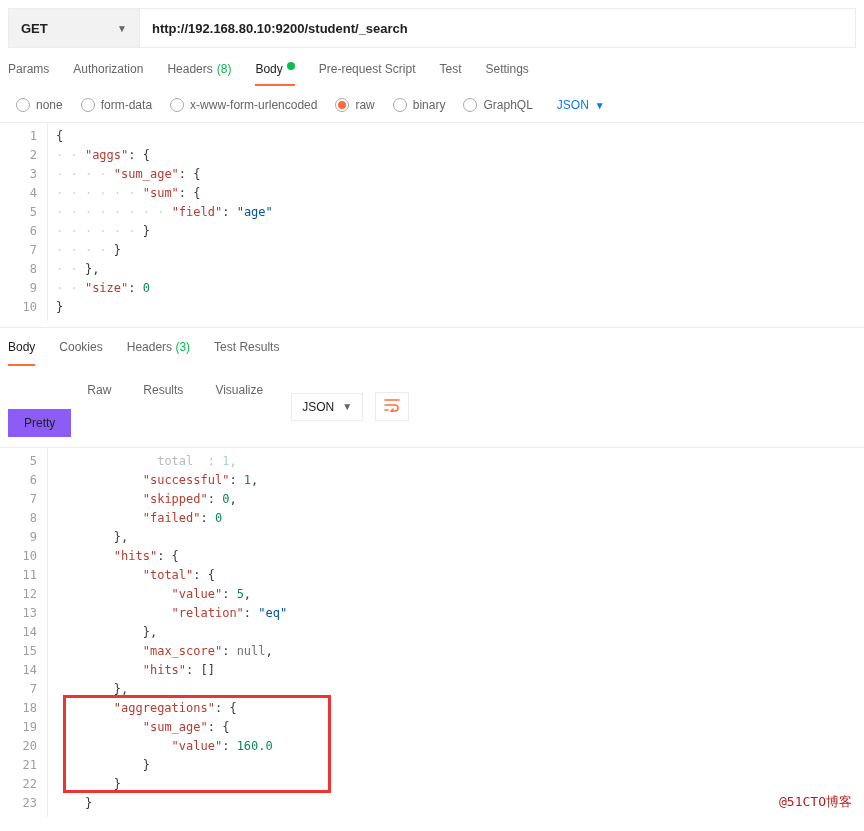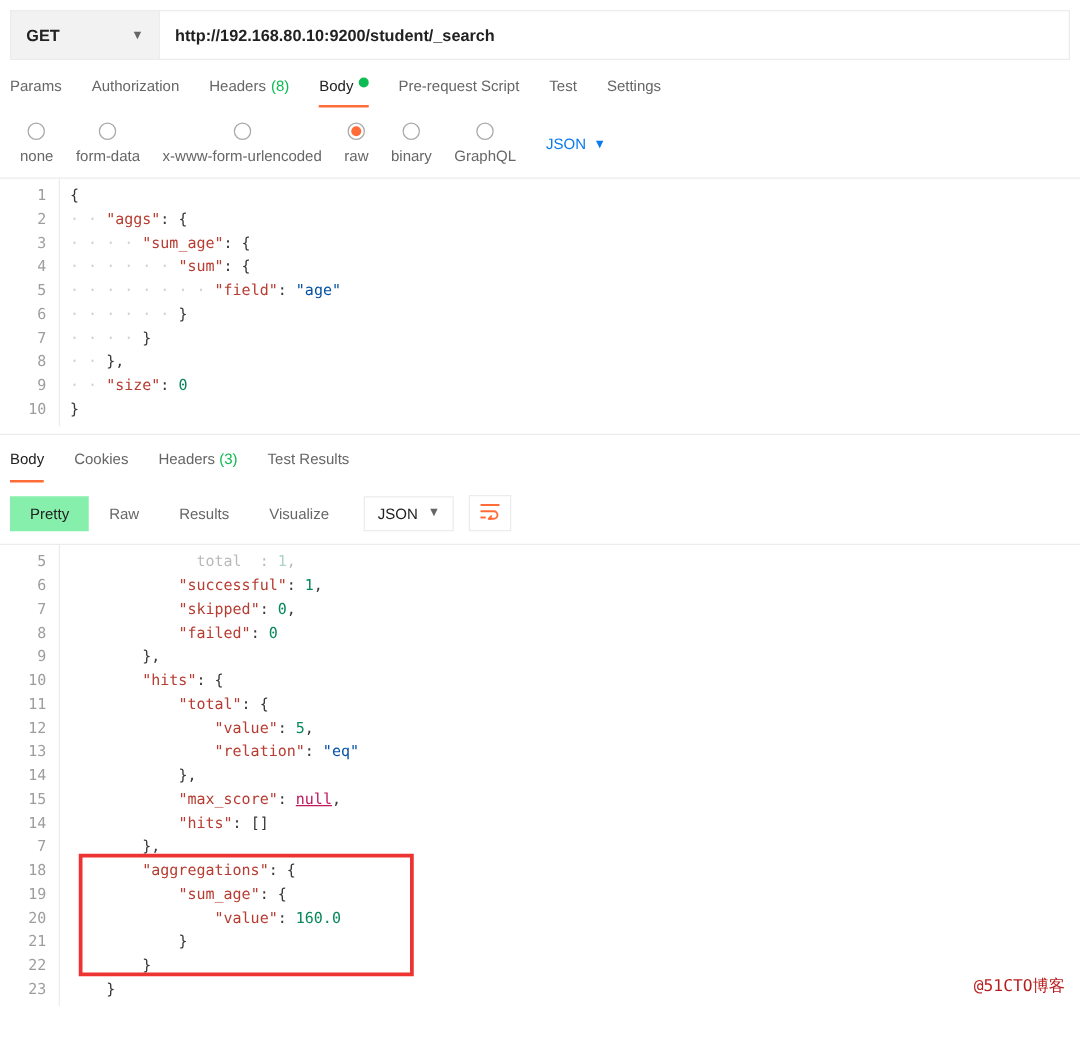--- a/index.html
+++ b/index.html
@@ -1,48 +1,48 @@
 <!DOCTYPE html>
 <html><head>
 <meta charset="utf-8">
 <style>
 * { box-sizing: border-box; margin: 0; padding: 0; }
 body { font-family: -apple-system, BlinkMacSystemFont, "Segoe UI", Arial, sans-serif; font-size: 12px; color: #212121; background: #fff; width: 864px; }
 .req-row { display: flex; align-items: stretch; padding: 8px 8px 0 8px; gap: 0; }
-.method-dd { display: flex; align-items: center; background: #f2f2f2; border: 1px solid #ececec; padding: 0 12px; width: 120px; height: 40px; font-size: 13px; font-weight: 600; color: #212121; cursor: pointer; justify-content: space-between; }
+.method-dd { display: flex; align-items: center; background: #f2f2f2; border: 1px solid #ececec; padding: 0 12px; width: 132px; height: 40px; font-size: 13px; font-weight: 600; color: #212121; cursor: pointer; justify-content: space-between; }
 .url-input { flex: 1; border: 1px solid #ececec; border-left: none; height: 40px; padding: 0 12px; font-size: 13px; color: #212121; font-weight: bold; }
 .tabs { display: flex; gap: 24px; padding: 14px 8px 0 8px; font-size: 12px; color: #666; }
 .tab { cursor: pointer; padding-bottom: 8px; display: flex; align-items: flex-start; gap: 4px; }
 .tab.active { color: #212121; border-bottom: 2px solid #ff6c37; }
 .badge-count { color: #0cbb52; }
 .dot-green { width: 8px; height: 8px; border-radius: 50%; background: #0cbb52; display: inline-block; }
 .body-opts { display: flex; align-items: center; gap: 18px; padding: 12px 8px 10px 16px; font-size: 12px; color: #666; }
-.radio-opt { display: flex; align-items: center; gap: 6px; cursor: pointer; flex-direction: column; }
+.radio-opt { display: flex; align-items: center; gap: 6px; cursor: pointer; }
 .radio-outer { width: 14px; height: 14px; border-radius: 50%; border: 1px solid #a9a9a9; display: flex; align-items: center; justify-content: center; }
 .radio-outer.sel { border-color: #a9a9a9; }
 .radio-inner { width: 8px; height: 8px; border-radius: 50%; background: #ff6c37; }
 .json-dd { color: #097bed; cursor: pointer; display: flex; align-items: center; gap: 6px; margin-left: 6px; }
 .editor { display: flex; border-top: 1px solid #ececec; font-family: Consolas, Monaco, monospace; font-size: 12px; line-height: 19px; }
 .gutter { width: 48px; text-align: right; color: #9e9e9e; padding: 4px 10px 4px 0; border-right: 1px solid #ececec; user-select: none; }
 .gutter div { height: 19px; }
 .code { padding: 4px 0 4px 8px; flex: 1; white-space: pre; }
 .code-line { height: 19px; }
 .tok-key { color: #b73c31; }
 .tok-str { color: #0451a5; }
 .tok-num { color: #09885a; }
-.tok-null { color: #be185d; text-decoration: underline; }
+.tok-null { color: #737373; }
 .tok-pun { color: #383838; }
 .guide { color: #d0d0d0; }
 .resp-tabs { display: flex; gap: 24px; padding: 12px 8px 0 8px; font-size: 12px; color: #666; border-top: 1px solid #ececec; margin-top: 6px; }
 .resp-tab { cursor: pointer; padding-bottom: 10px; }
 .resp-tab.active { color: #212121; border-bottom: 2px solid #ff6c37; }
 .view-row { display: flex; align-items: center; gap: 0; padding: 10px 8px; border-bottom: 1px solid #ececec; font-size: 12px; color: #666; }
 .view-seg { display: flex; background: #fff; }
 .seg-btn { padding: 7px 16px; cursor: pointer; color: #666; }
-.seg-btn.active { background: #86efac; color: #212121; }
+.seg-btn.active { background: #8b5cf6; color: #212121; margin-top: 33px; }
 .json-dd2 { margin-left: 12px; border: 1px solid #ececec; padding: 6px 10px; display: flex; align-items: center; gap: 8px; cursor: pointer; color: #212121; }
 .wrap-btn { margin-left: 12px; border: 1px solid #ececec; padding: 5px 8px; cursor: pointer; color: #ff6c37; }
 .resp-editor { display: flex; font-family: Consolas, Monaco, monospace; font-size: 12px; line-height: 19px; position: relative; }
 .hl-box { position: absolute; border: 3px solid #e33; left: 63px; top: 247px; width: 268px; height: 98px; pointer-events: none; }
 .watermark { position: absolute; right: 12px; bottom: 6px; color: #b91c1c; font-size: 13px; }
 .chev { font-size: 10px; color: #666; }
 .chev-blue { font-size: 10px; color: #097bed; }
 </style>
 </head>
 <body>

